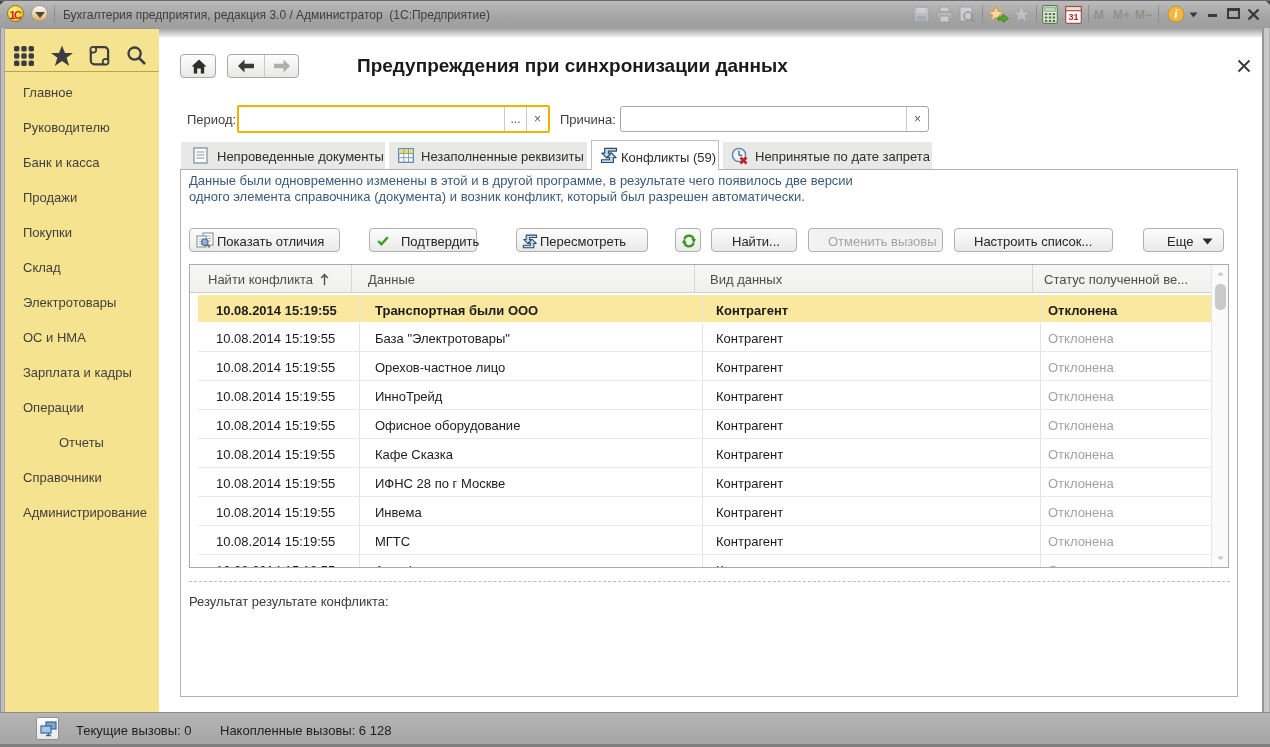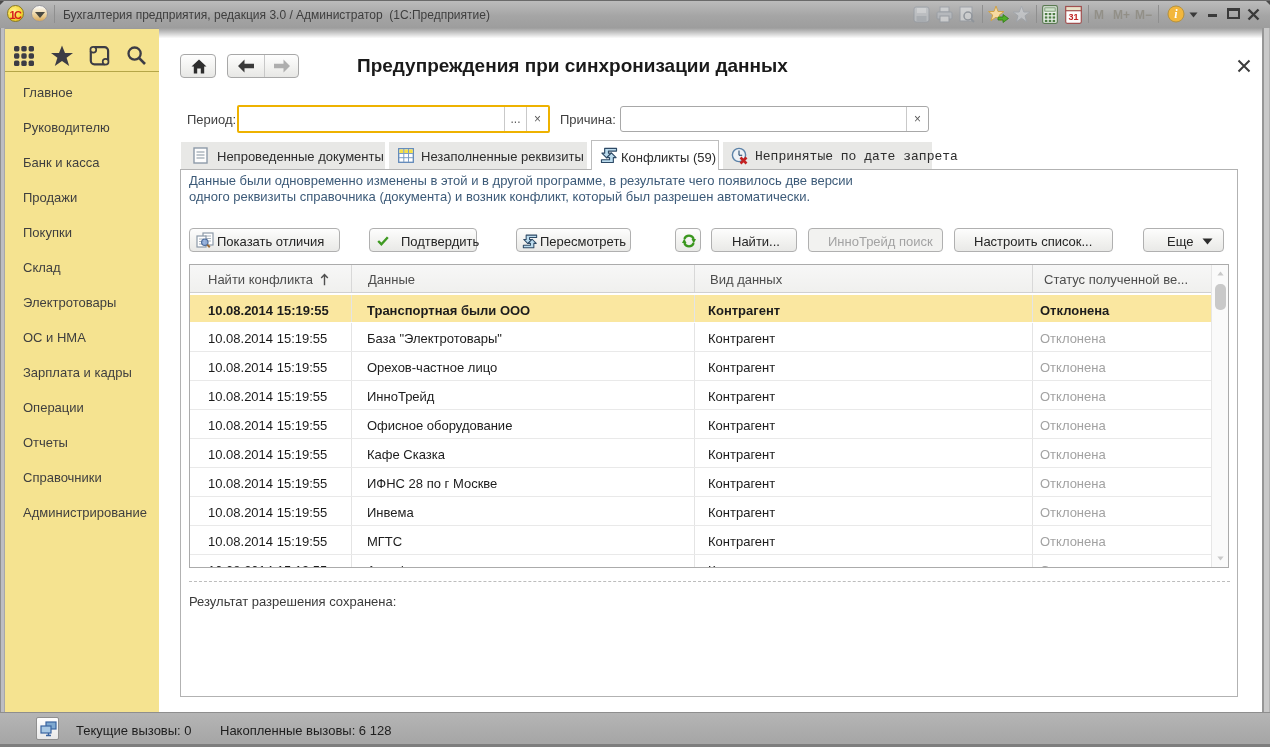--- a/index.html
+++ b/index.html
@@ -66,21 +66,21 @@
 
 .btn { position:absolute; top:58px; height:24px; border:1px solid #b0b0b0; border-radius:4px;
   background:linear-gradient(#fdfdfd, #f2f2f0 55%, #e9e9e7); font-size:13px; color:#242424; }
 .btn .blabel { position:absolute; top:5px; }
 .btn.disabled { color:#a3a3a3; background:#f2f2f0; }
 
 
 #grid { position:absolute; left:8px; top:94px; overflow:hidden; width:1040px; height:304px; border:1px solid #ababab; background:#fff; }
 #ghead { position:absolute; left:0; top:0; width:1038px; height:28px; background:linear-gradient(#f7f7f7,#f0f0ee); border-bottom:1px solid #d0d0d0; }
 .hcell { position:absolute; top:7px; font-size:13px; color:#4c4c4c; }
-.grow { position:absolute; left:0; width:1021px; height:29px; border-bottom:1px solid #e9e9e9; background:#fff; }
+.grow { position:absolute; left:8px; width:1021px; height:29px; border-bottom:1px solid #e9e9e9; background:#fff; }
 .grow.sel { background:#fae7a0; border-top:1px solid #fff; border-bottom:1px solid #fff; }
 .gcell { position:absolute; top:8px; font-size:13px; color:#1c1c1c; white-space:nowrap; }
 .gray { color:#a2a2a2; }
 .vline { position:absolute; top:0; width:1px; height:100%; background:#e4e4e4; }
 #vscroll { position:absolute; right:0; top:0; width:17px; height:302px; background:#fafafa; border-left:1px solid #e6e6e6; }
 #vthumb { position:absolute; left:3px; top:19px; width:11px; height:26px; background:#c9c9c9; border-radius:5px; }
 
 
 #dashline { position:absolute; left:8px; top:411px; width:1041px; height:0; border-top:1px dashed #bdbdbd; }
 #reslabel { position:absolute; left:8px; top:424px; font-size:13px; color:#3a3a3a; }
@@ -216,21 +216,21 @@
       <div class="mitem" style="top:12px;">Главное</div>
       <div class="mitem" style="top:47px;">Руководителю</div>
       <div class="mitem" style="top:82px;">Банк и касса</div>
       <div class="mitem" style="top:117px;">Продажи</div>
       <div class="mitem" style="top:152px;">Покупки</div>
       <div class="mitem" style="top:187px;">Склад</div>
       <div class="mitem" style="top:222px;">Электротовары</div>
       <div class="mitem" style="top:257px;">ОС и НМА</div>
       <div class="mitem" style="top:292px;">Зарплата и кадры</div>
       <div class="mitem" style="top:327px;">Операции</div>
-      <div class="mitem" style="top:362px;">Отчеты</div>
+      <div class="mitem" style="top:362px;margin-left:36px;">Отчеты</div>
       <div class="mitem" style="top:397px;">Справочники</div>
       <div class="mitem" style="top:432px;">Администрирование</div>
     </div>
   </div>
 
   <div id="main">
     <div id="topgrad"></div>
 
     <div class="navbtn" id="homebtn" style="left:21px; width:36px;">
       <svg class="abs" style="left:10px; top:3.5px;" width="16" height="16" viewBox="0 0 16 16">
@@ -294,26 +294,26 @@
       </svg>
       <span class="tlabel" style="left:29px;">Конфликты (59)</span>
       </div>
     <div class="tab" id="tab4" style="left:564px; width:209px;">
       <svg class="abs" style="left:8px; top:5px;" width="18" height="18" viewBox="0 0 18 18">
         <circle cx="8" cy="8" r="6.6" fill="#eef2f6" stroke="#5b82a8" stroke-width="1.4"></circle>
         <line x1="8" y1="3.5" x2="8" y2="8.3" stroke="#37587a" stroke-width="1.2"></line>
         <line x1="8" y1="8.3" x2="11.2" y2="8.3" stroke="#37587a" stroke-width="1.2"></line>
         <path d="M9.5 10.5 L15.5 16.5 M15.5 10.5 L9.5 16.5" stroke="#c32222" stroke-width="2.6"></path>
       </svg>
-      <span class="tlabel" style="left:32px;font-family:Liberation Mono, monospace;">Непринятые по дате запрета</span>
+      <span class="tlabel" style="left:32px;">Непринятые по дате запрета</span>
       </div>
 
     <div id="panel">
       <div class="infoline" style="top:3px;">Данные были одновременно изменены в этой и в другой программе, в результате чего появилось две версии</div>
-      <div class="infoline" style="top:19px;">одного реквизиты справочника (документа) и возник конфликт, который был разрешен автоматически.</div>
+      <div class="infoline" style="top:19px;">одного элемента справочника (документа) и возник конфликт, который был разрешен автоматически.</div>
 
       <div class="btn" style="left:8px; width:151px;">
         <svg class="abs" style="left:6px; top:3px;" width="19" height="18" viewBox="0 0 19 18">
           <rect x="7" y="1" width="10" height="12" fill="#fff" stroke="#8d9aa8" stroke-width="1.2"></rect>
           <g stroke="#a8b2bc" stroke-width="1">
               <line x1="9" y1="4" x2="15" y2="4"></line>
               <line x1="9" y1="6.5" x2="15" y2="6.5"></line>
               <line x1="9" y1="9" x2="15" y2="9"></line>
             </g>
           <rect x="1" y="4" width="9" height="11" fill="#fff" stroke="#8d9aa8" stroke-width="1.2"></rect>
@@ -326,40 +326,40 @@
           <line x1="11.2" y1="12.6" x2="13.8" y2="15.2" stroke="#9a6a38" stroke-width="2"></line>
         </svg>
         <span class="blabel" style="left:27px;">Показать отличия</span>
         </div>
       <div class="btn" style="left:188px; width:108px;">
         <svg class="abs" style="left:7px; top:7px;" width="12" height="10" viewBox="0 0 12 10">
           <path d="M1.2 5 L4.4 8.2 L10.8 1.2" fill="none" stroke="#3f9a22" stroke-width="2.4"></path>
         </svg>
         <span class="blabel" style="left:31px;">Подтвердить</span>
         </div>
-      <div class="btn" style="left:335px; width:115px;">
+      <div class="btn" style="left:335px; width:132px;">
         <svg class="abs" style="left:5px; top:4.5px;" width="16" height="15" viewBox="0 0 17 16">
           <path d="M15.6 1.2 V3.8 H8 V5.8 H10.6 L6.2 10.2 L1.8 5.8 H4.4 V1.2 Z" fill="#bcdcee" stroke="#2e4a66" stroke-width="1.1" stroke-linejoin="round"></path>
           <path d="M15.6 1.2 V3.8 H8 V5.8 H10.6 L6.2 10.2 L1.8 5.8 H4.4 V1.2 Z" fill="#bcdcee" stroke="#2e4a66" stroke-width="1.1" stroke-linejoin="round" transform="rotate(180 8.5 7.9)"></path>
         </svg>
         <span class="blabel" style="left:23px;">Пересмотреть</span>
         </div>
       <div class="btn" style="left:494px; width:26px;">
         <svg class="abs" style="left:4.5px; top:3.5px;" width="16" height="16" viewBox="0 0 16 16">
           <path d="M3.3 6.0 A 5 5 0 0 1 12.7 6.0" fill="none" stroke="#3a961e" stroke-width="2.2"></path>
           <path d="M10.5 6.1 H15 L12.75 10.5 Z" fill="#3a961e"></path>
           <path d="M12.7 10.0 A 5 5 0 0 1 3.3 10.0" fill="none" stroke="#3a961e" stroke-width="2.2"></path>
           <path d="M1 9.9 H5.5 L3.25 5.5 Z" fill="#3a961e"></path>
         </svg>
       </div>
       <div class="btn" style="left:530px; width:86px;">
           <span class="blabel" style="left:20px;">Найти...</span>
         </div>
       <div class="btn disabled" style="left:627px; width:135px;">
-          <span class="blabel" style="left:19px;">ИнноТрейд поиск</span>
+          <span class="blabel" style="left:19px;">Отменить вызовы</span>
         </div>
       <div class="btn" style="left:773px; width:159px;">
           <span class="blabel" style="left:19px;">Настроить список...</span>
         </div>
       <div class="btn" style="left:962px; width:81px;">
           <span class="blabel" style="left:23px;">Еще</span>
         <svg class="abs" style="left:58px; top:9px;" width="11" height="7" viewBox="0 0 11 7">
           <path d="M0.5 0.5 H10.5 L5.5 6.5 Z" fill="#2c2c2c"></path>
         </svg>
       </div>
@@ -474,21 +474,21 @@
               <path d="M0.5 5.5 H8.5 L4.5 0.5 Z" fill="#c9c9c9"></path>
             </svg>
           <div id="vthumb"></div>
           <svg class="abs" style="left:5px; bottom:6px;" width="7" height="5" viewBox="0 0 9 6">
               <path d="M0.5 0.5 H8.5 L4.5 5.5 Z" fill="#c9c9c9"></path>
             </svg>
         </div>
       </div>
 
       <div id="dashline"></div>
-      <div id="reslabel">Результат разрешения сохранена:</div>
+      <div id="reslabel">Результат результате конфликта:</div>
     </div>
   </div>
 
   <div id="statusbar">
     <div id="sbtn">
       <svg class="abs" style="left:3px; top:3px;" width="17" height="16" viewBox="0 0 17 16">
         <rect x="6" y="1" width="10" height="7" fill="#7ea8d0" stroke="#3a64a0" stroke-width="1.2"></rect>
         <rect x="1" y="5" width="10" height="7" fill="#a8c8e4" stroke="#3a64a0" stroke-width="1.2"></rect>
         <line x1="6" y1="14.5" x2="11" y2="14.5" stroke="#3a64a0" stroke-width="1.5"></line>
         <line x1="8.5" y1="12" x2="8.5" y2="14" stroke="#3a64a0" stroke-width="1.5"></line>

